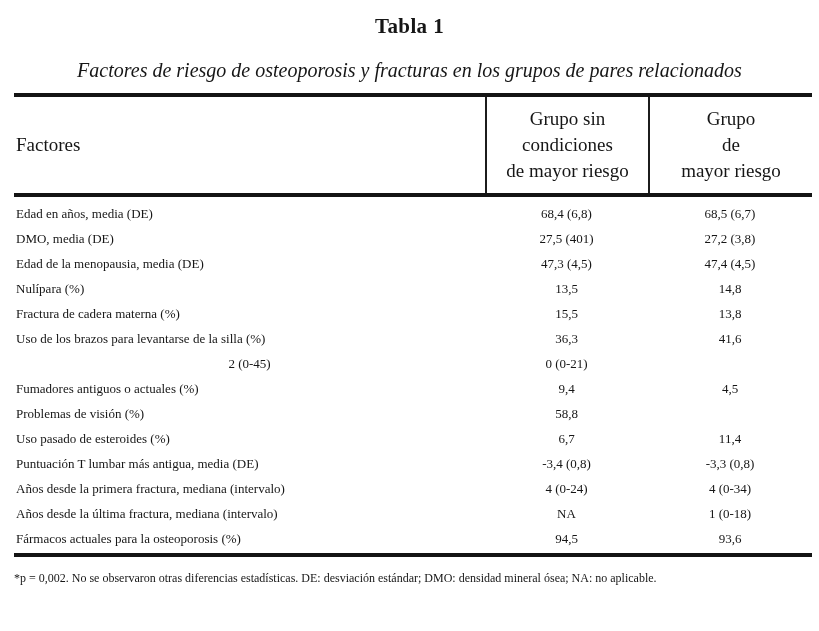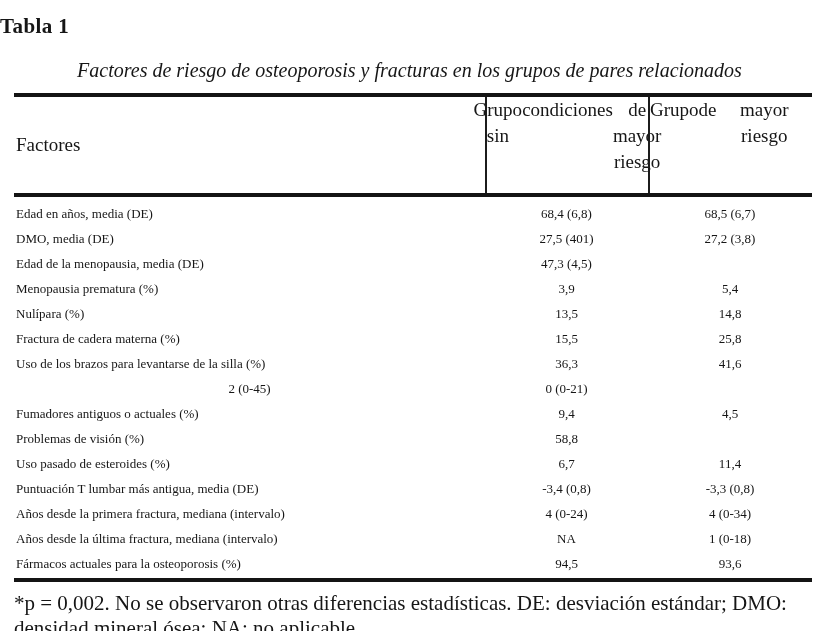--- a/index.html
+++ b/index.html
@@ -7,21 +7,21 @@
   .page {
     width: 819px;
     height: 631px;
     background: #ffffff;
     color: #161616;
     font-family: "Liberation Serif", "DejaVu Serif", serif;
     position: relative;
     overflow: hidden;
   }
   .title {
-    text-align: left;
+    text-align: center;
     font-weight: bold;
     font-size: 21px;
     line-height: 26px;
     padding-top: 13px;
     letter-spacing: 0.4px;
   }
   .subtitle {
     text-align: center;
     font-style: italic;
     font-size: 20px;
@@ -42,21 +42,21 @@
   }
   .header-factors {
     display: flex;
     align-items: center;
     padding-left: 2px;
     font-size: 19px;
   }
   .header-col {
     border-left: 2px solid #1c1c1c;
     display: flex;
-    flex-direction: row;
+    flex-direction: column;
     justify-content: center;
     text-align: center;
     font-size: 19px;
     line-height: 26px;
   }
   .rows {
     padding: 4px 0 2px 0;
   }
   .row-grid {
     display: grid;
@@ -68,21 +68,21 @@
   .cell-factor {
     padding-left: 2px;
     white-space: nowrap;
     overflow: hidden;
   }
   .cell-val {
     text-align: center;
     white-space: nowrap;
   }
   .footnote {
-    font-size: 21px;
+    font-size: 12px;
     line-height: 25px;
     margin-top: 9px;
     padding-right: 1px;
     text-align: left;
   }
 </style>
 </head>
 <body>
 
 <div class="page">
@@ -117,35 +117,31 @@
         <div class="cell-val">68,5 (6,7)</div>
       </div>
       <div class="row-grid">
         <div class="cell-factor">DMO, media (DE)</div>
         <div class="cell-val">27,5 (401)</div>
         <div class="cell-val">27,2 (3,8)</div>
       </div>
       <div class="row-grid">
         <div class="cell-factor">Edad de la menopausia, media (DE)</div>
         <div class="cell-val">47,3 (4,5)</div>
-      </div>
-      <div class="row-grid">
-        <div class="cell-factor">Menopausia prematura (%)</div>
-        <div class="cell-val">3,9</div>
-        <div class="cell-val">5,4</div>
+        <div class="cell-val">47,4 (4,5)</div>
       </div>
       <div class="row-grid">
         <div class="cell-factor">Nulípara (%)</div>
         <div class="cell-val">13,5</div>
         <div class="cell-val">14,8</div>
       </div>
       <div class="row-grid">
         <div class="cell-factor">Fractura de cadera materna (%)</div>
         <div class="cell-val">15,5</div>
-        <div class="cell-val">25,8</div>
+        <div class="cell-val">13,8</div>
       </div>
       <div class="row-grid">
         <div class="cell-factor">Uso de los brazos para levantarse de la silla (%)</div>
         <div class="cell-val">36,3</div>
         <div class="cell-val">41,6</div>
       </div>
       <div class="row-grid">
         <div class="cell-val">2 (0-45)</div>
         <div class="cell-val">0 (0-21)</div>
       </div>

